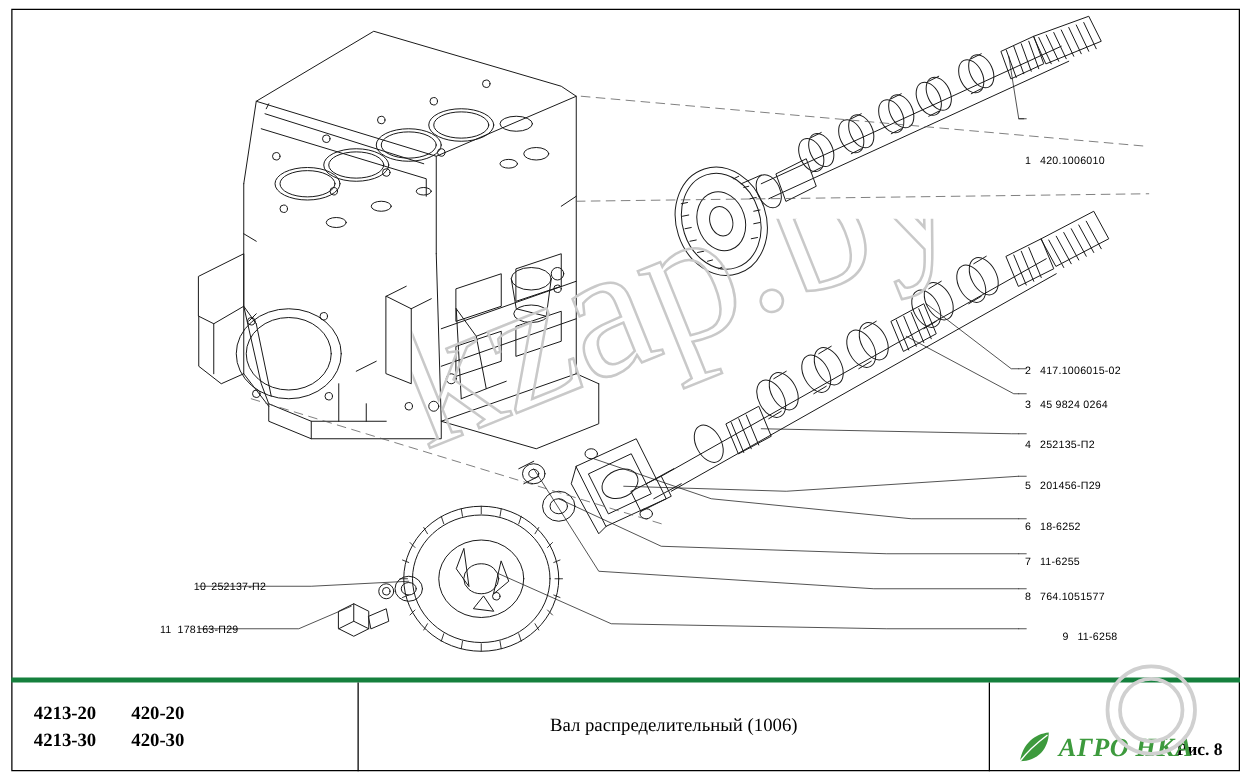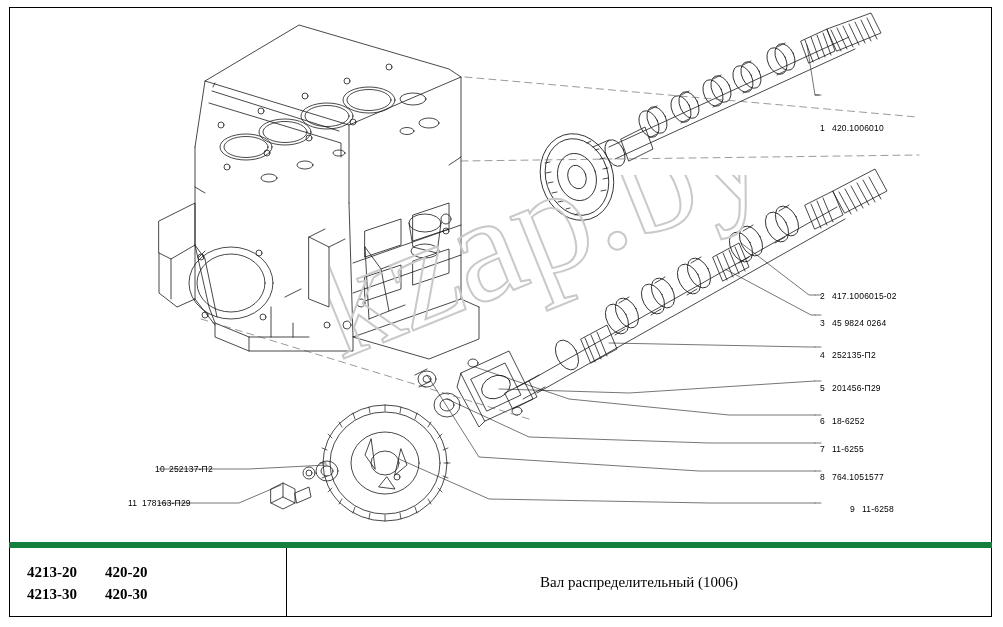--- a/index.html
+++ b/index.html
@@ -67,21 +67,21 @@
     width: 14px;
   }
 
   
   .titleblock {
     position: absolute;
     left: 9px;
     top: 542px;
     width: 983px;
     height: 75px;
-    border-top: 6px solid #15803d;
+    border-top: 4px solid #15803d;
     box-sizing: border-box;
     display: flex;
   }
   .tb-models {
     width: 278px;
     border-right: 1px solid #000;
     box-sizing: border-box;
     position: relative;
     display: flex;
     align-items: center;
@@ -499,15 +499,30 @@
         <div>4213-30</div>
       </div>
       <div class="col col2">
         <div>420-20</div>
         <div>420-30</div>
       </div>
     </div>
 
     <div class="tb-title">Вал распределительный (1006)</div>
 
+    <div class="tb-right">
+      <div class="logo">
+        <svg class="logo-mark" viewBox="0 0 30 30">
+          <path d="M4,26 C6,12 16,4 27,3 C27,16 18,26 4,26 Z" fill="#3d9a3d"></path>
+          <path d="M4,26 C10,18 18,11 26,5" stroke="#ffffff" stroke-width="1.2" fill="none"></path>
+        </svg>
+        <span class="logo-text">АГРО</span>
+        <span class="logo-text">НКА</span>
+      </div>
+      <svg class="logo-circle" viewBox="0 0 74 74">
+        <circle cx="37" cy="37" r="35" fill="none" stroke="#d0d0d0" stroke-width="3"></circle>
+        <circle cx="37" cy="37" r="25" fill="none" stroke="#d0d0d0" stroke-width="3"></circle>
+      </svg>
+      <div class="tb-fig">Рис. 8</div>
+    </div>
   </div>
 
 </div>
 
 </body></html>

